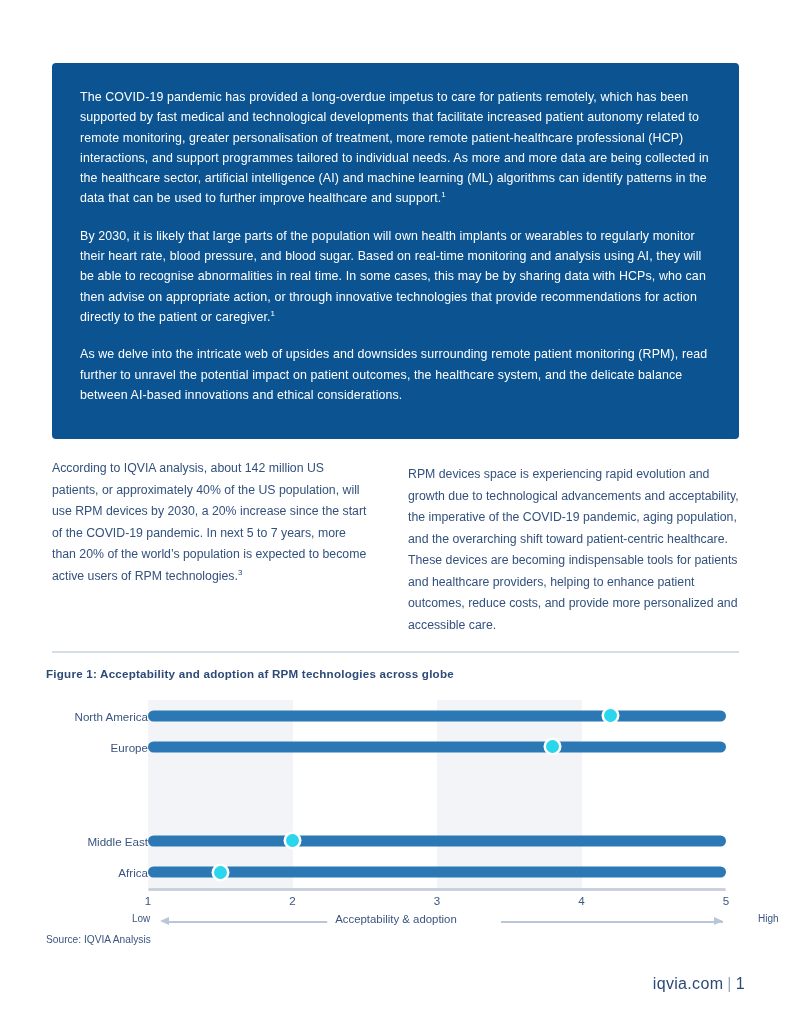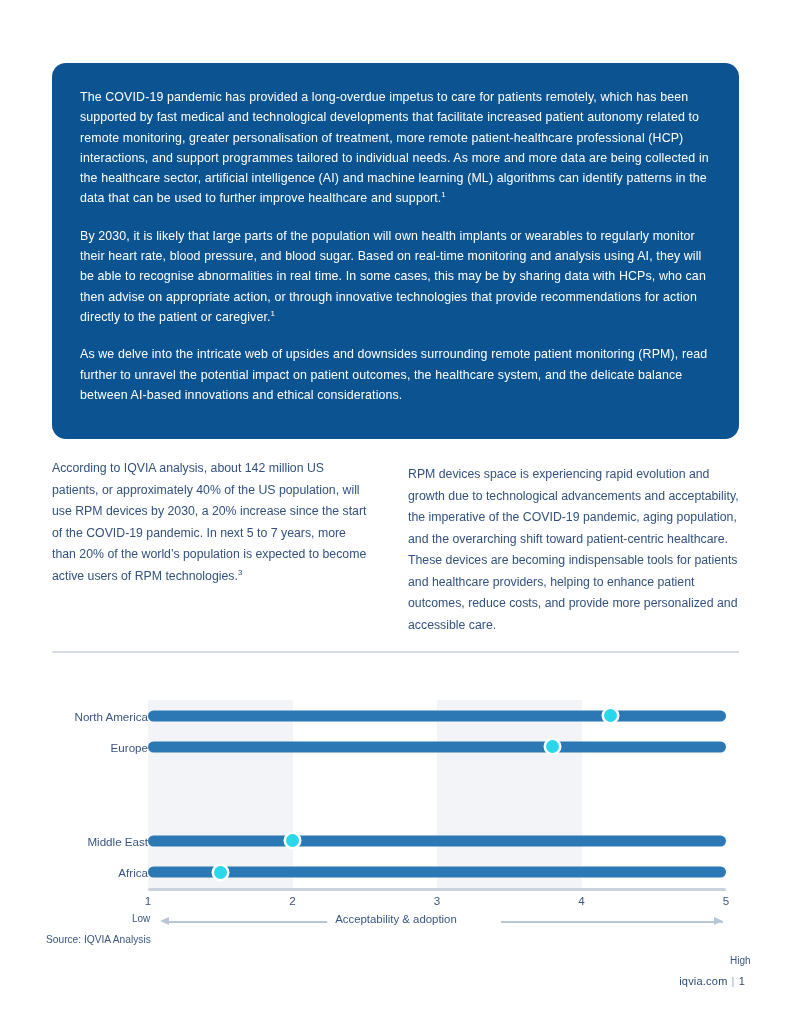--- a/index.html
+++ b/index.html
@@ -24,21 +24,21 @@
   }
 
   
   .hero-box {
     position: absolute;
     left: 52px;
     top: 63px;
     width: 687px;
     box-sizing: border-box;
     background: #0b5491;
-    border-radius: 14px;
+    border-radius: 4px;
     padding: 24px 28px 26px 28px;
   }
   .hero-para {
     color: #ffffff;
     font-size: 12.4px;
     line-height: 20.3px;
     margin: 0 0 17px 0;
     letter-spacing: 0.01em;
   }
   .hero-para:last-child { margin-bottom: 8px; }
@@ -186,21 +186,21 @@
     width: 700px;
     height: 18px;
   }
   .axis-end {
     position: absolute;
     top: 0;
     font-size: 10px;
     color: #3a5580;
   }
   .axis-end.low  { left: 86px; }
-  .axis-end.high { left: 684px; margin-top: 42px; }
+  .axis-end.high { left: 712px; }
   .axis-mid {
     position: absolute;
     left: 50%;
     transform: translateX(-50%);
     top: 0;
     font-size: 11.4px;
     color: #3a5580;
     background: #ffffff;
     padding: 0 8px;
     white-space: nowrap;
@@ -230,21 +230,21 @@
     top: 934px;
     font-size: 10.2px;
     color: #3a5580;
   }
 
   
   .footer {
     position: absolute;
     right: 46px;
     top: 975px;
-    font-size: 11px;
+    font-size: 16px;
     color: #2c4a78;
     letter-spacing: 0.02em;
   }
   .footer .sep { color: #9aa9bd; padding: 0 4px; }
 </style>
 </head>
 <body>
 
 <div class="page">
 
@@ -266,20 +266,21 @@
         <span>According to IQVIA analysis, about 142 million US patients, or approximately 40% of the US population, will use RPM devices by 2030, a 20% increase since the start of the COVID-19 pandemic. In next 5 to 7 years, more than 20% of the world’s population is expected to become active users of RPM technologies.</span><sup>3</sup>
       </p>
     </div>
     <div class="col-right">
       <p class="body-text">RPM devices space is experiencing rapid evolution and growth due to technological advancements and acceptability, the imperative of the COVID-19 pandemic, aging population, and the overarching shift toward patient-centric healthcare. These devices are becoming indispensable tools for patients and healthcare providers, helping to enhance patient outcomes, reduce costs, and provide more personalized and accessible care.</p>
     </div>
   </div>
 
   <div class="divider"></div>
 
+  <div class="figure-caption">Figure 1: Acceptability and adoption af RPM technologies across globe</div>
 
   <div class="chart">
     <div class="chart-bands">
         <div class="band" style="left: 102px; width: 144.5px; background: rgb(242, 244, 247);"></div>
         <div class="band" style="left: 391px; width: 144.5px; background: rgb(242, 244, 247);"></div>
       </div>
     <div class="rows">
         <div class="row" style="top: 0px; height: 31.3333px;">
           <div class="row-label">North America</div>
           <div class="row-track" style="background: rgb(43, 120, 180);"></div>

